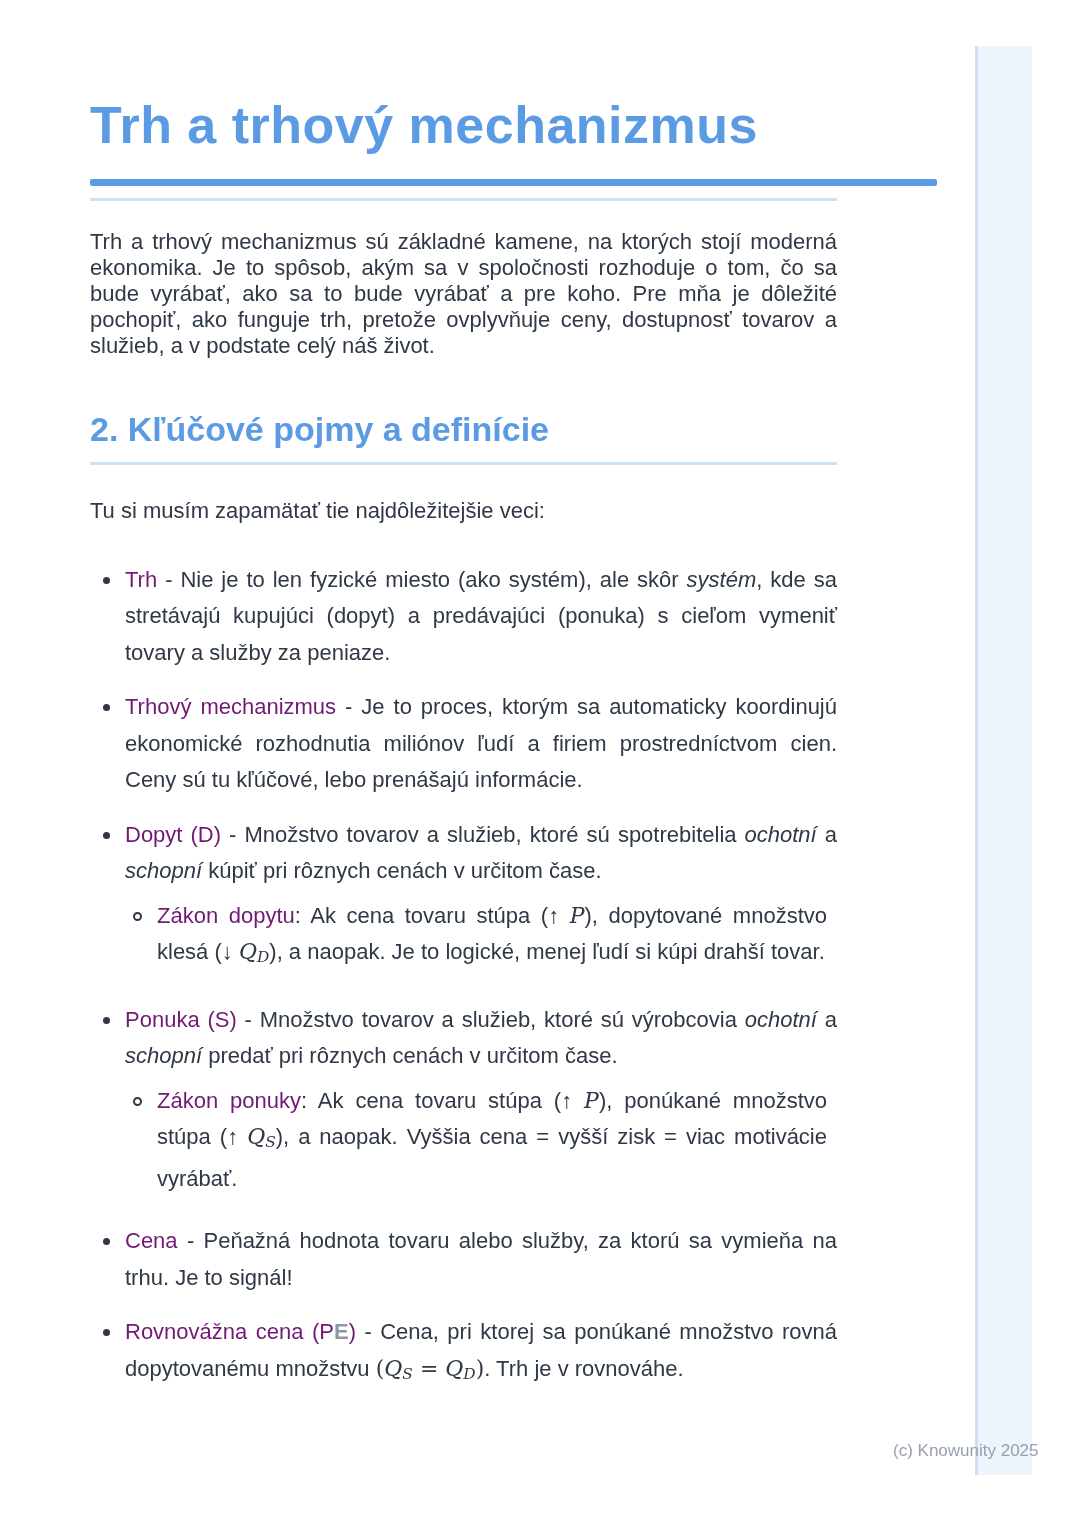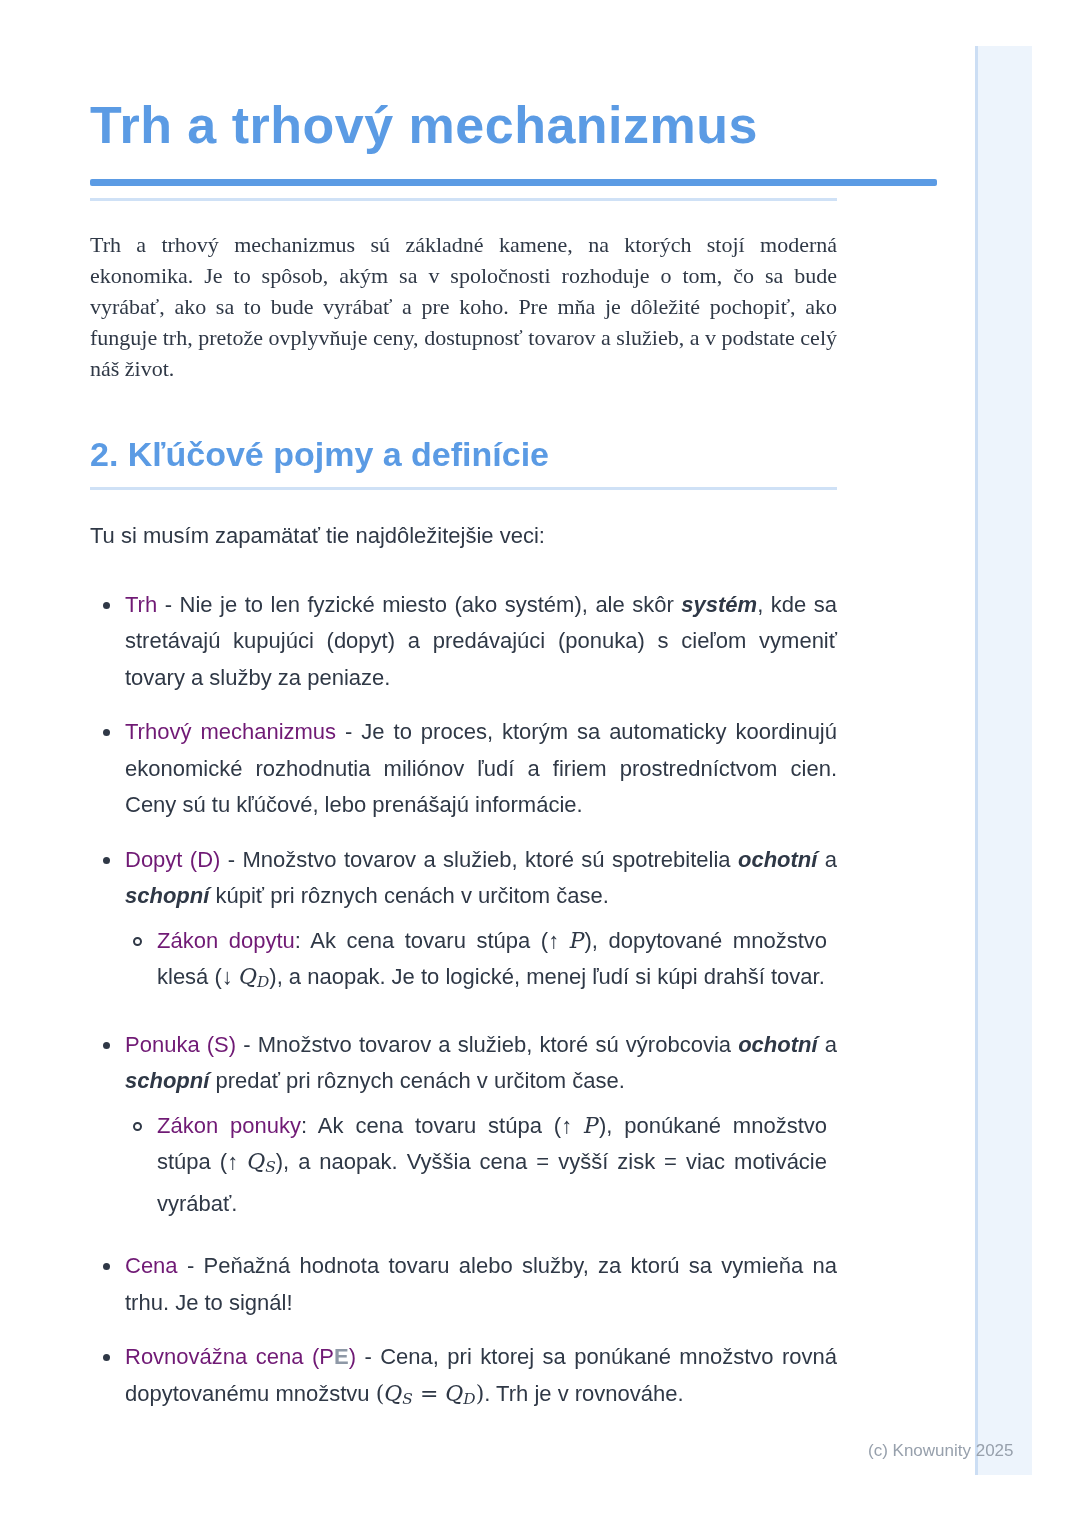--- a/index.html
+++ b/index.html
@@ -37,24 +37,23 @@
     font-size:34px;line-height:1.2;
     font-weight:700;color:#5b9be4;
   }
   .section-rule{
     margin-top:12px;
     width:747px;height:3px;
     background:#cfe1f6;border:none;
   }
   .body-par{
     margin:28px 0 0 0;
-    font-size:22px;line-height:31px;
+    font-size:22px;line-height:26px;
     text-align:justify;
     color:#2f3846;
-    font-family:Liberation Serif, serif;
   }
   .intro-par{
     margin:28px 0 0 0;
     font-size:22px;line-height:36.5px;
     color:#2f3846;
   }
   ul.terms-list{
     list-style:none;
     margin:32px 0 0 0;padding:0;
     font-size:22px;line-height:36.5px;
@@ -84,32 +83,32 @@
   }
   li.sub-item::before{
     content:"";
     position:absolute;left:8px;top:14px;
     width:9px;height:9px;border-radius:50%;
     border:2px solid #2f3846;
     background:transparent;
     box-sizing:border-box;
   }
   .seg-b{font-weight:400;color:#701a75;}
-  .seg-i{font-style:italic;font-weight:bold;}
+  .seg-i{font-style:italic;}
   .seg-n{}
   .seg-m{font-family:"DejaVu Serif",serif;}
   .seg-mi{font-family:"DejaVu Serif",serif;font-style:italic;}
   .seg-ms{
     font-family:"DejaVu Serif",serif;font-style:italic;
     font-size:0.7em;vertical-align:-0.2em;
   }
   .seg-ge{font-weight:700;color:#8e98a6;}
   .page-footer{
     position:absolute;
-    left:868px;top:1441px;
+    left:893px;top:1441px;
     font-size:17px;color:#97a0ac;
     white-space:nowrap;
   }
 </style>
 </head>
 <body>
 
 <div class="side-panel"></div>
 
 <div class="content">

